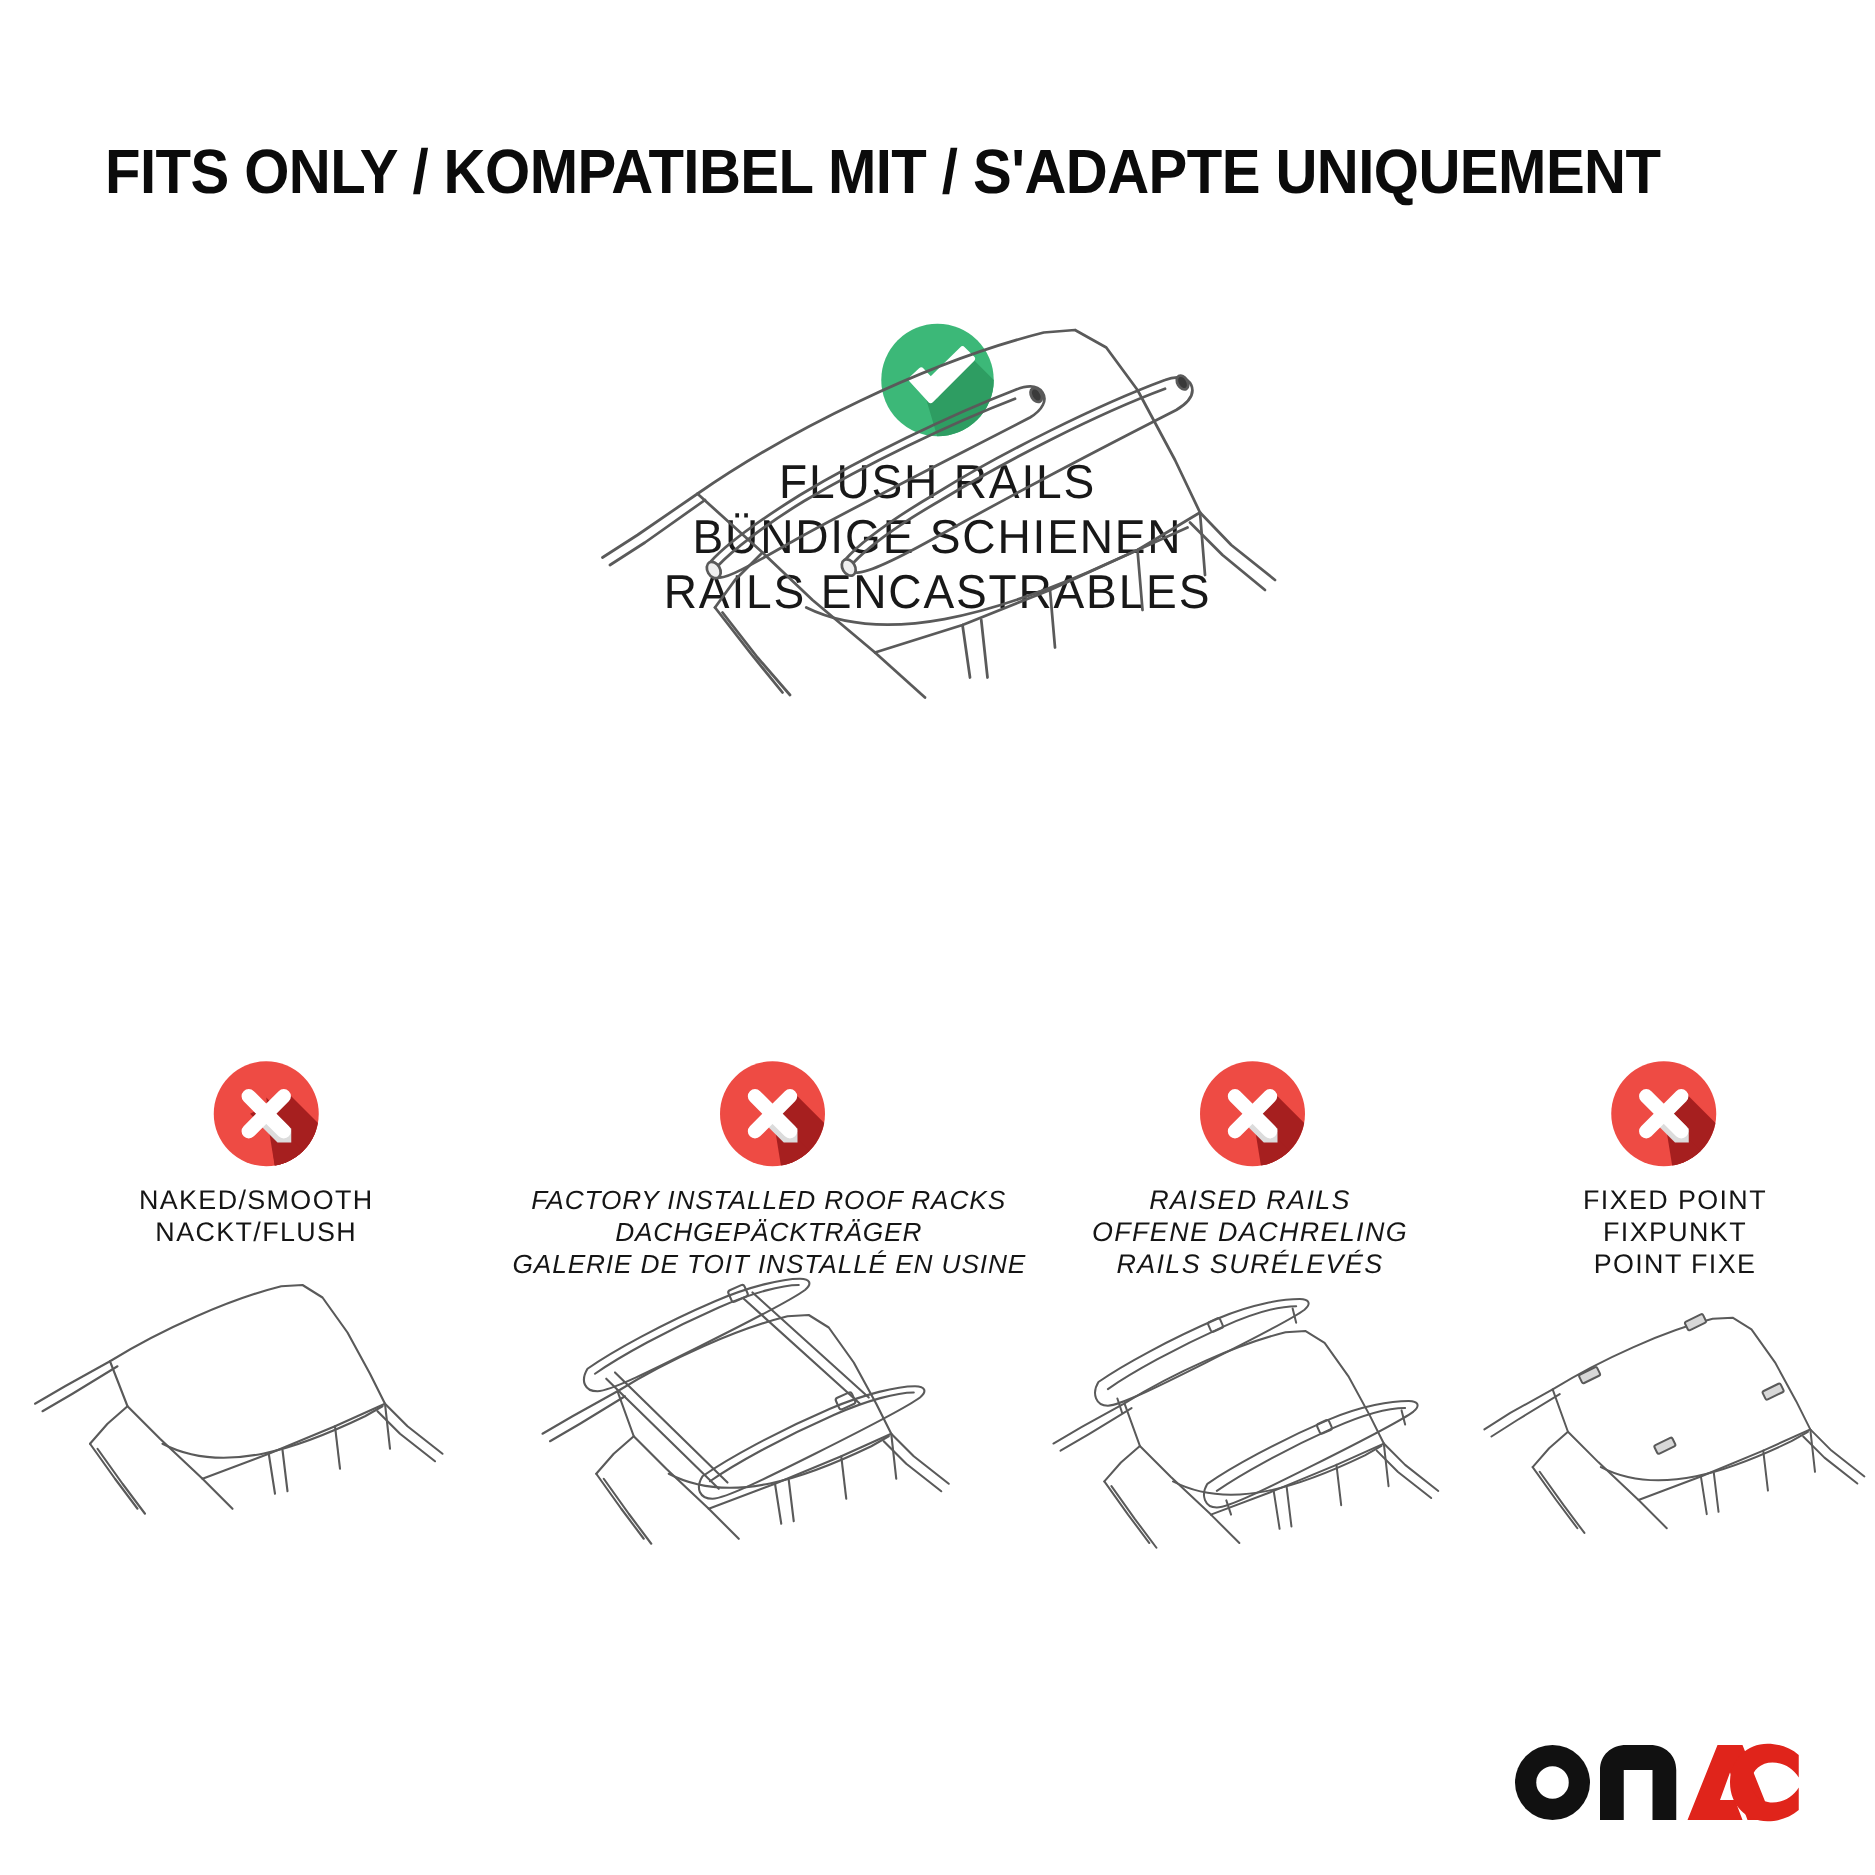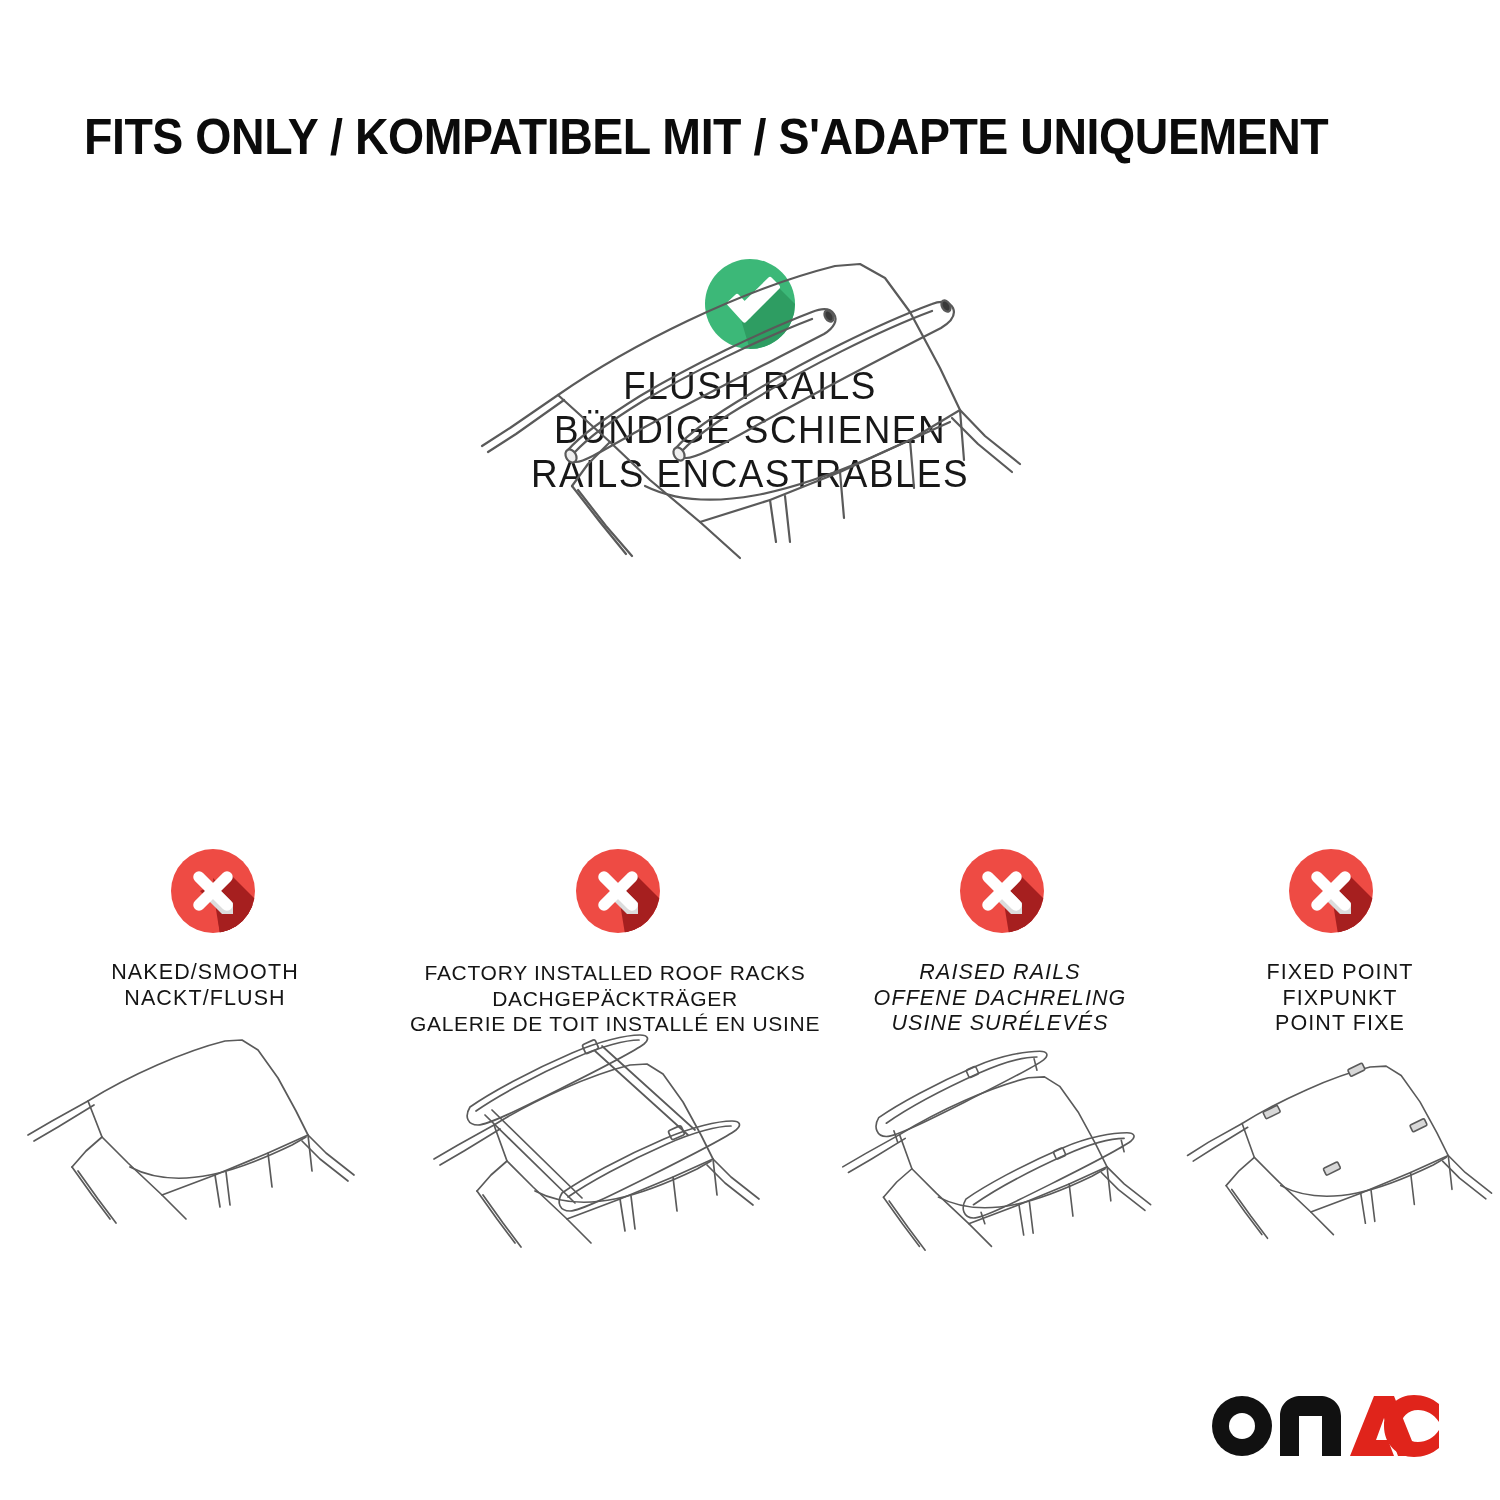--- a/index.html
+++ b/index.html
@@ -83,31 +83,31 @@
   .col-3 { width: 360px; }
   .col-4 { width: 320px; }
 
   .col-icon {
     width: 86px;
     height: 86px;
     margin: 0 auto;
     position: relative;
   }
   .col-labels {
-    margin-top: 26px;
+    margin-top: 14px;
     text-align: center;
   }
   .col-label-line {
     font-size: 21.5px;
     line-height: 25.5px;
     letter-spacing: 1.1px;
     color: #151515;
     white-space: nowrap;
   }
-  .col-2 .col-label-line { font-size: 21px; letter-spacing: 0.7px; }
+  .col-2 .col-label-line { font-size: 21px; letter-spacing: 0.7px; font-style: italic; }
 
   .col-art {
     margin-top: 12px;
     height: 230px;
     display: flex;
     align-items: flex-start;
     justify-content: center;
   }
 
   
@@ -344,21 +344,21 @@
         </g>
         <g stroke="#ffffff" stroke-width="11.5" stroke-linecap="round">
           <line x1="29" y1="29" x2="57" y2="57"></line>
           <line x1="57" y1="29" x2="29" y2="57"></line>
         </g>
       </svg>
     </div>
     <div class="col-labels">
       <div class="col-label-line">RAISED RAILS</div>
       <div class="col-label-line">OFFENE DACHRELING</div>
-      <div class="col-label-line">USINE SURÉLEVÉS</div>
+      <div class="col-label-line">RAILS SURÉLEVÉS</div>
     </div>
     <div class="col-art">
       <svg width="380" height="230" viewBox="0 0 380 230" class="art-svg">
         <g fill="none" stroke="#5a5a5a" stroke-width="1.7" stroke-linejoin="round" stroke-linecap="round">
           <path d="M84 84 C 126 58, 180 34, 220 24 L 237 23 L 253 33 L 273 61 L 291 94 L 303 118
                    L 263 136 L 210 158 L 157 178 L 123 146 L 97 120 Z"></path>
           <path d="M84 84 L 48 104 L 24 118"></path>
           <path d="M97 120 L 81 134 L 67 150"></path>
           <path d="M67 150 L 87 178 L 105 202"></path>
           <path d="M90 88 L 54 110 L 30 124"></path>

